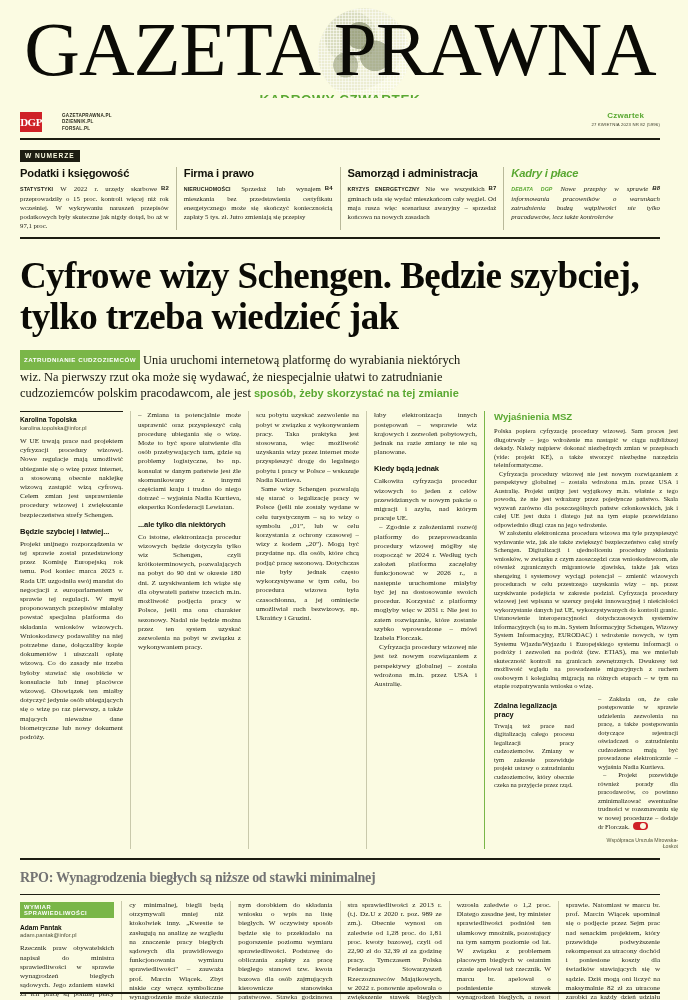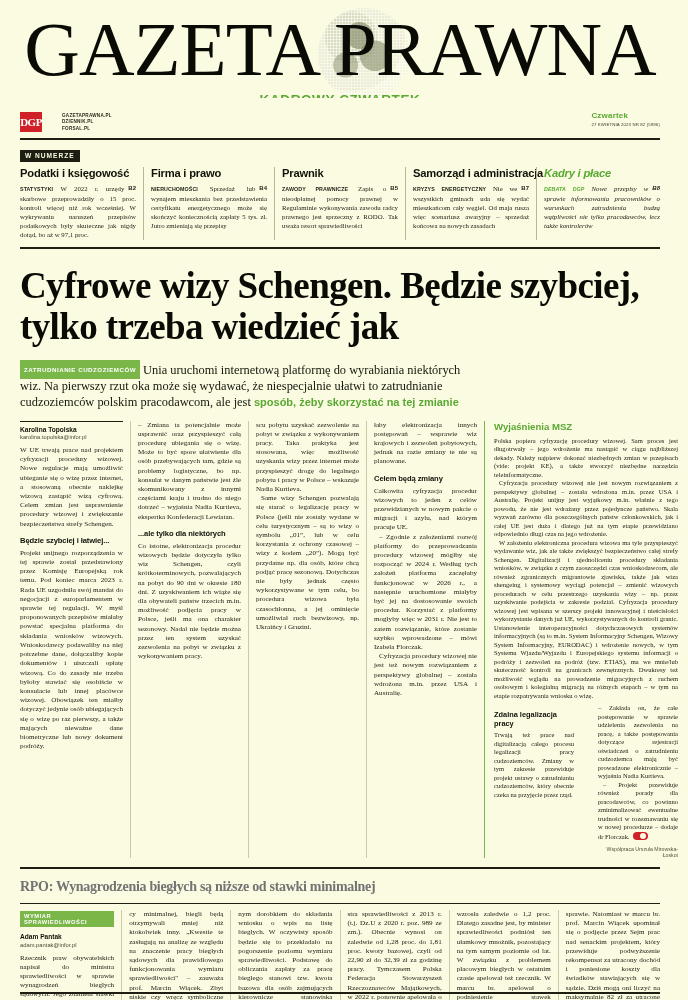--- a/index.html
+++ b/index.html
@@ -115,21 +115,21 @@
     font-weight: bold;
     letter-spacing: .25px;
     line-height: 6.4px;
     color: #2a2a1c;
     padding-top: 1px;
   }
   .dateblock {
     position: absolute;
     right: 0;
     top: -1px;
-    text-align: left;
+    text-align: center;
   }
   .dateblock .dow {
     font-family: "Liberation Sans", sans-serif;
     font-weight: bold;
     font-size: 8px;
     color: #5aa832;
     letter-spacing: .2px;
   }
   .dateblock .dstr {
     font-family: "Liberation Sans", sans-serif;
@@ -457,28 +457,20 @@
     </div>
     <div class="idx-col">
       <div class="idx-head">Firma i prawo</div>
       <div class="idx-body">
         <span class="idx-page">B4</span>
         <span class="idx-label">NIERUCHOMOŚCI</span>
         <span>Sprzedaż lub wynajem mieszkania bez przedstawienia certyfikatu energetycznego może się skończyć koniecznością zapłaty 5 tys. zł. Jutro zmieniają się przepisy</span>
       </div>
     </div>
     <div class="idx-col">
-      <div class="idx-head">Prawnik</div>
-      <div class="idx-body">
-        <span class="idx-page">B5</span>
-        <span class="idx-label">ZAWODY PRAWNICZE</span>
-        <span>Zapis o nieodpłatnej pomocy prawnej w Regulaminie wykonywania zawodu radcy prawnego jest sprzeczny z RODO. Tak uważa resort sprawiedliwości</span>
-      </div>
-    </div>
-    <div class="idx-col">
       <div class="idx-head">Samorząd i administracja</div>
       <div class="idx-body">
         <span class="idx-page">B7</span>
         <span class="idx-label">KRYZYS ENERGETYCZNY</span>
         <span>Nie we wszystkich gminach uda się wydać mieszkańcom cały węgiel. Od maja rusza więc scenariusz awaryjny – sprzedaż końcowa na nowych zasadach</span>
       </div>
     </div>
     <div class="idx-col">
       <div class="idx-head green">Kadry i płace</div>
       <div class="idx-body">
@@ -519,21 +511,21 @@
         <p class="ptext">Co istotne, elektronizacja procedur wizowych będzie dotyczyła tylko wiz Schengen, czyli krótkoterminowych, pozwalających na pobyt do 90 dni w okresie 180 dni. Z uzyskiwaniem ich wiąże się dla obywateli państw trzecich m.in. możliwość podjęcia pracy w Polsce, jeśli ma ona charakter sezonowy. Nadal nie będzie można przez ten system uzyskać zezwolenia na pobyt w związku z wykonywaniem pracy.</p>
       </div>
 
       <div class="col">
         <p class="ptext">scu pobytu uzyskać zezwolenie na pobyt w związku z wykonywaniem pracy. Taka praktyka jest stosowana, więc możliwość uzyskania wizy przez internet może przyspieszyć drogę do legalnego pobytu i pracy w Polsce – wskazuje Nadia Kurtieva.</p>
         <p class="ptext">Same wizy Schengen pozwalają się starać o legalizację pracy w Polsce (jeśli nie zostały wydane w celu turystycznym – są to wizy o symbolu „01”, lub w celu korzystania z ochrony czasowej – wizy z kodem „20”). Mogą być przydatne np. dla osób, które chcą podjąć pracę sezonową. Dotychczas nie były jednak często wykorzystywane w tym celu, bo procedura wizowa była czasochłonna, a jej ominięcie umożliwiał ruch bezwizowy, np. Ukraińcy i Gruzini.</p>
       </div>
 
       <div class="col">
         <p class="ptext">łaby elektronizacja innych postępowań – wsprawie wiz krajowych i zezwoleń pobytowych, jednak na razie zmiany te nie są planowane.</p>
-        <div class="subhead">Celem będą zmiany</div>
+        <div class="subhead">Kiedy będą jednak</div>
         <p class="ptext">Całkowita cyfryzacja procedur wizowych to jeden z celów przewidzianych w nowym pakcie o migracji i azylu, nad którym pracuje UE.</p>
         <p class="ptext">– Zgodnie z założeniami rozwój platformy do przeprowadzania procedury wizowej mógłby się rozpocząć w 2024 r. Według tych założeń platforma zaczęłaby funkcjonować w 2026 r., a następnie uruchomione miałyby być jej na dostosowanie swoich procedur. Korzystać z platformy mogłyby więc w 2031 r. Nie jest to zatem rozwiązanie, które zostanie szybko wprowadzone – mówi Izabela Florczak.</p>
         <p class="ptext">Cyfryzacja procedury wizowej nie jest też nowym rozwiązaniem z perspektywy globalnej – została wdrożona m.in. przez USA i Australię.</p>
       </div>
     </div>
 
     <div class="sidebar">
       <div class="sb-head">Wyjaśnienia MSZ</div>
       <p class="sb-text">Polska popiera cyfryzację procedury wizowej. Sam proces jest długotrwały – jego wdrożenie ma nastąpić w ciągu najbliższej dekady. Należy najpierw dokonać niezbędnych zmian w przepisach (vide: projekt KE), a także stworzyć niezbędne narzędzia teleinformatyczne.</p>
       <p class="sb-text">Cyfryzacja procedury wizowej nie jest nowym rozwiązaniem z perspektywy globalnej – została wdrożona m.in. przez USA i Australię. Projekt unijny jest wyjątkowy m.in. właśnie z tego powodu, że nie jest wdrażany przez pojedyncze państwo. Skala wyzwań zarówno dla poszczególnych państw członkowskich, jak i całej UE jest duża i dlatego już na tym etapie przewidziano odpowiednio długi czas na jego wdrożenie.</p>

